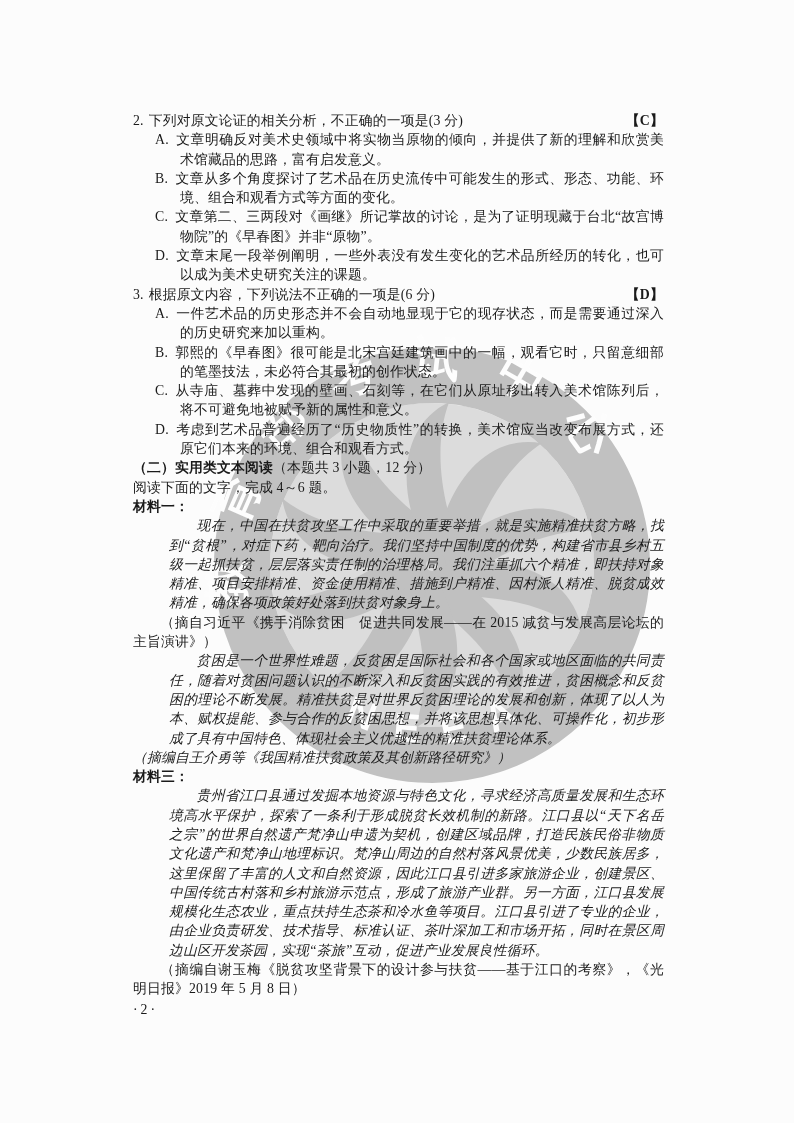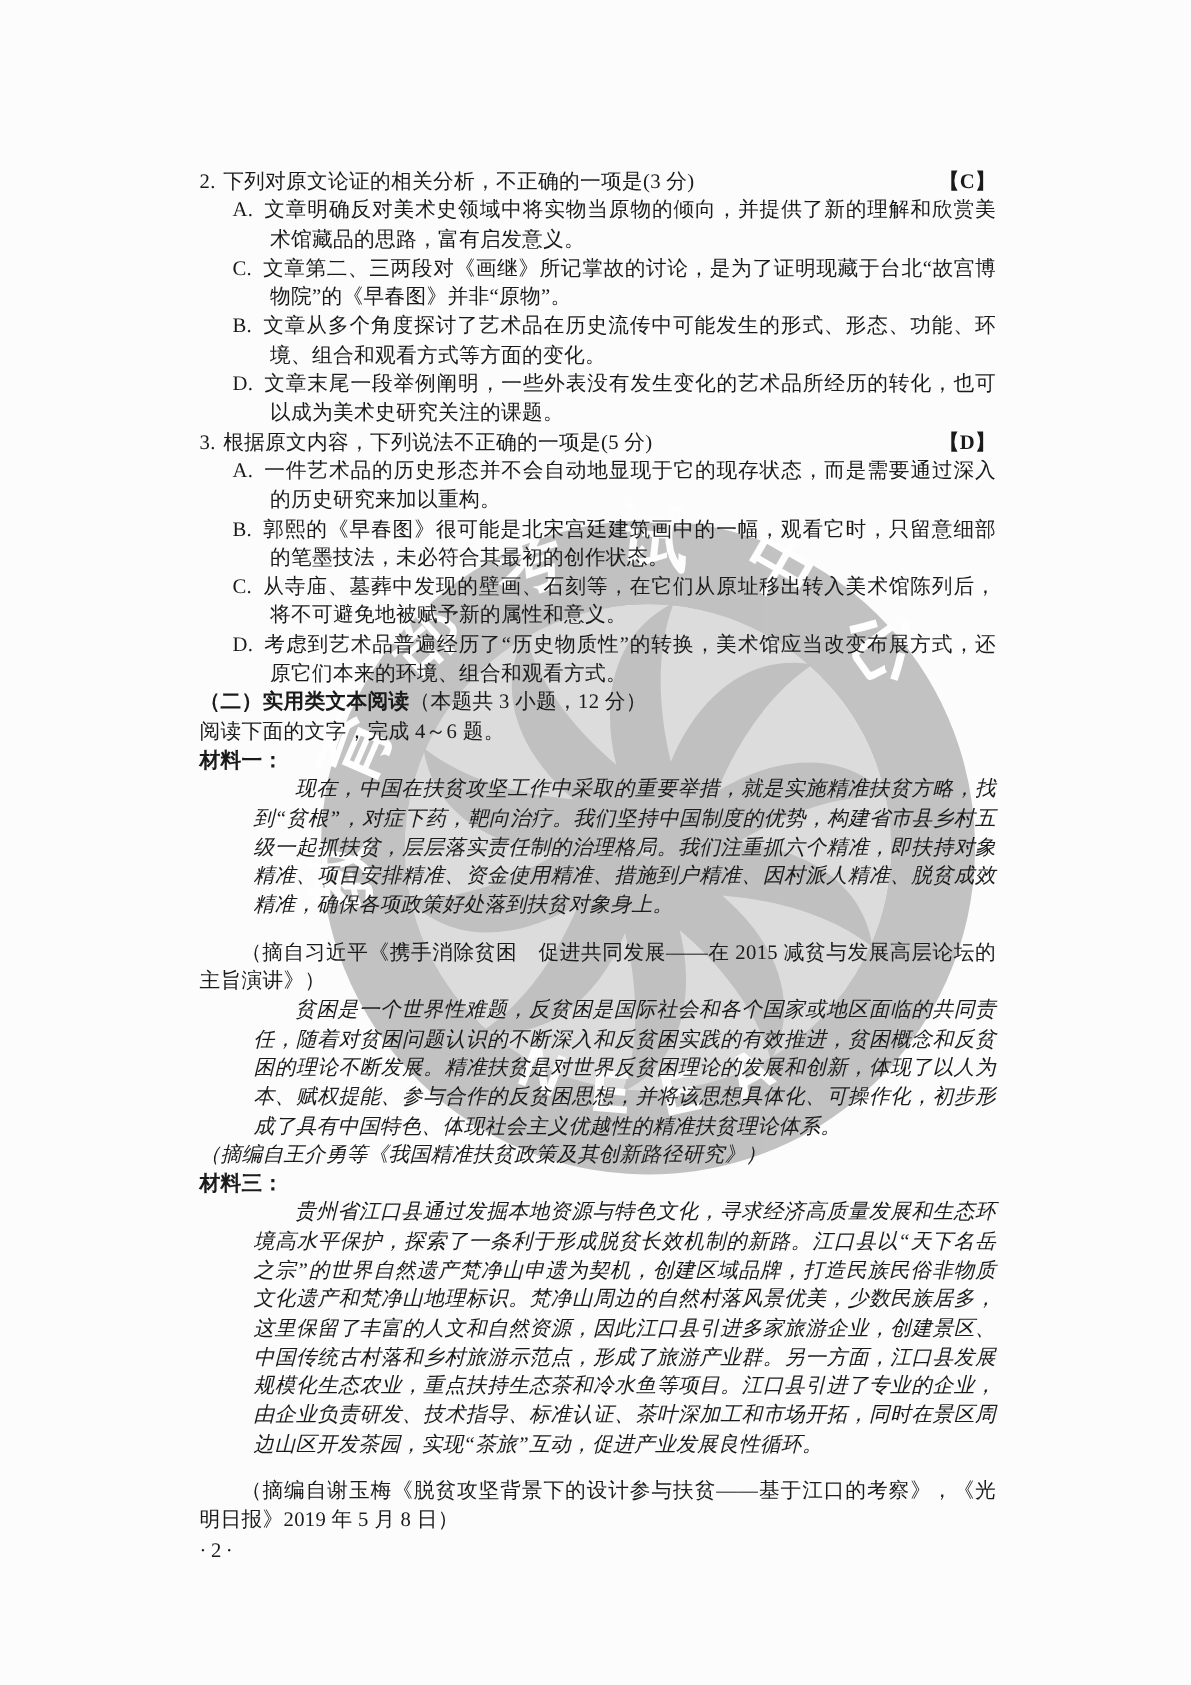--- a/index.html
+++ b/index.html
@@ -24,21 +24,21 @@
   .qline{display:flex;justify-content:space-between;align-items:baseline;}
   .qnum{margin-right:5px;white-space:nowrap;}
   .stem{flex:1 1 auto;}
   .answer{font-weight:700;margin-left:8px;white-space:nowrap;}
   .opt{padding-left:47px;text-indent:-25px;}
   .optlabel{margin-right:7px;}
   .sect b{font-weight:700;}
   .mtitle{font-weight:700;}
   .para{text-indent:2em;margin-left:36px;}
   .kai{font-style:italic;}
-  .cite{text-indent:2em;margin-top:12px;}
+  .cite{text-indent:2em;}
   .cite-right{}
   .pagenum{margin-top:1px;letter-spacing:3px;}
 </style>
 </head>
 <body>
 
 <div class="page">
 
   <svg class="wm" width="470" height="470" viewBox="-235 -235 470 470" aria-hidden="true">
     <g transform="rotate(-18)" opacity="0.62">
@@ -73,32 +73,32 @@
 
     <div class="qline">
       <span class="qnum">2.</span>
       <span class="stem">下列对原文论证的相关分析，不正确的一项是(3 分)</span>
       <span class="answer">【C】</span>
     </div>
     <div class="opt">
       <span class="optlabel">A.</span><span>文章明确反对美术史领域中将实物当原物的倾向，并提供了新的理解和欣赏美术馆藏品的思路，富有启发意义。</span>
     </div>
     <div class="opt">
-      <span class="optlabel">C.</span><span>文章第二、三两段对《画继》所记掌故的讨论，是为了证明现藏于台北“故宫博物院”的《早春图》并非“原物”。</span>
+      <span class="optlabel">B.</span><span>文章从多个角度探讨了艺术品在历史流传中可能发生的形式、形态、功能、环境、组合和观看方式等方面的变化。</span>
     </div>
     <div class="opt">
-      <span class="optlabel">B.</span><span>文章从多个角度探讨了艺术品在历史流传中可能发生的形式、形态、功能、环境、组合和观看方式等方面的变化。</span>
+      <span class="optlabel">C.</span><span>文章第二、三两段对《画继》所记掌故的讨论，是为了证明现藏于台北“故宫博物院”的《早春图》并非“原物”。</span>
     </div>
     <div class="opt">
       <span class="optlabel">D.</span><span>文章末尾一段举例阐明，一些外表没有发生变化的艺术品所经历的转化，也可以成为美术史研究关注的课题。</span>
     </div>
 
     <div class="qline">
       <span class="qnum">3.</span>
-      <span class="stem">根据原文内容，下列说法不正确的一项是(5 分)</span>
+      <span class="stem">根据原文内容，下列说法不正确的一项是(6 分)</span>
       <span class="answer">【D】</span>
     </div>
     <div class="opt">
       <span class="optlabel">A.</span><span>一件艺术品的历史形态并不会自动地显现于它的现存状态，而是需要通过深入的历史研究来加以重构。</span>
     </div>
     <div class="opt">
       <span class="optlabel">B.</span><span>郭熙的《早春图》很可能是北宋宫廷建筑画中的一幅，观看它时，只留意细部的笔墨技法，未必符合其最初的创作状态。</span>
     </div>
     <div class="opt">
       <span class="optlabel">C.</span><span>从寺庙、墓葬中发现的壁画、石刻等，在它们从原址移出转入美术馆陈列后，将不可避免地被赋予新的属性和意义。</span>

